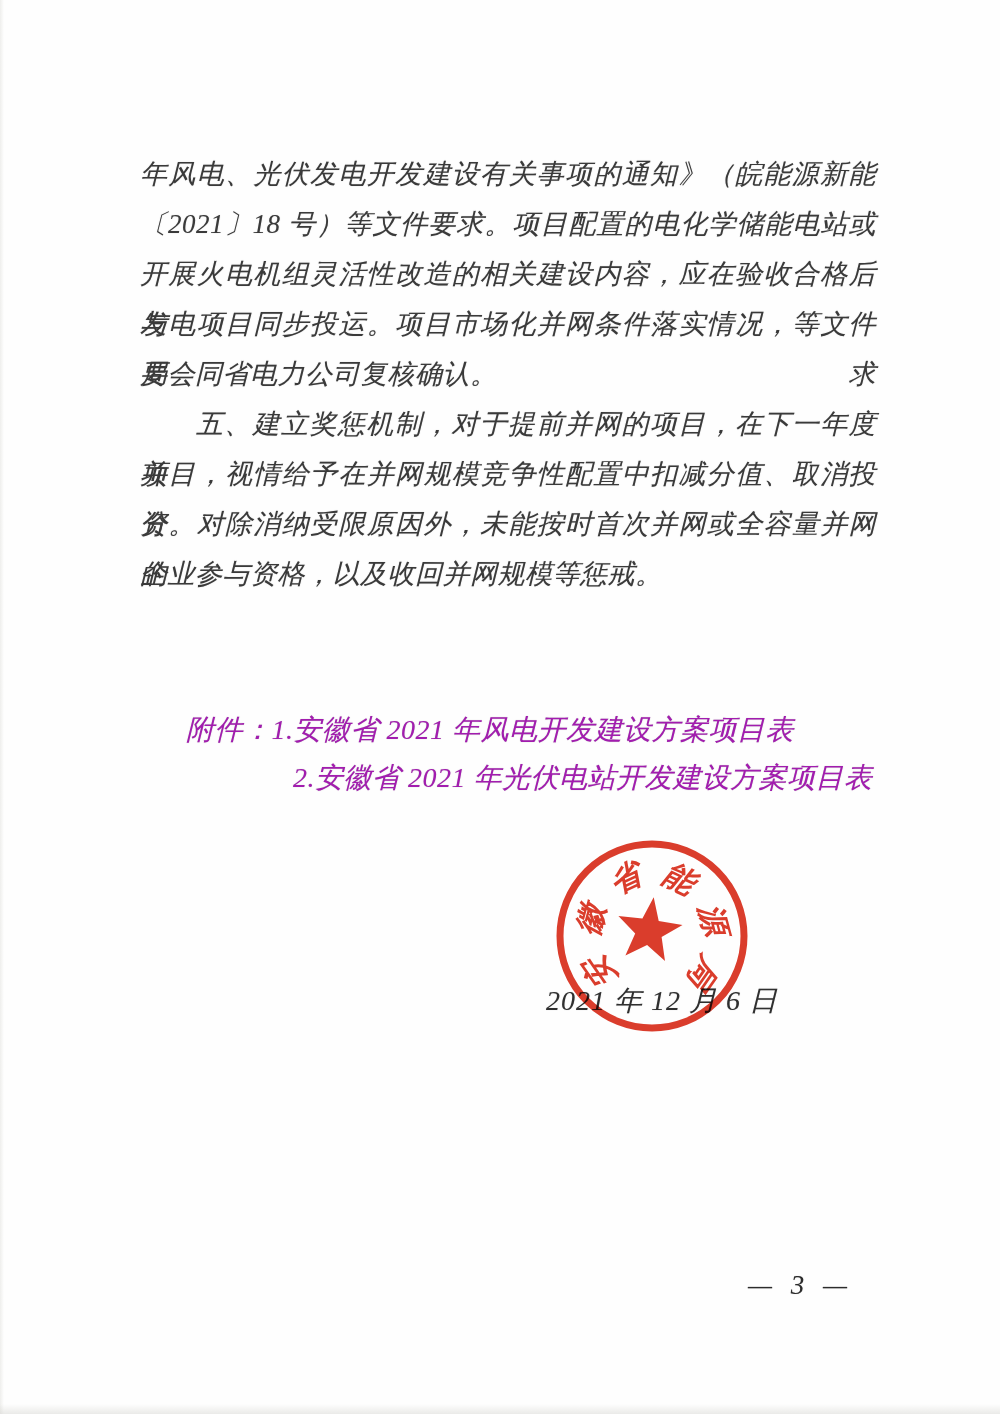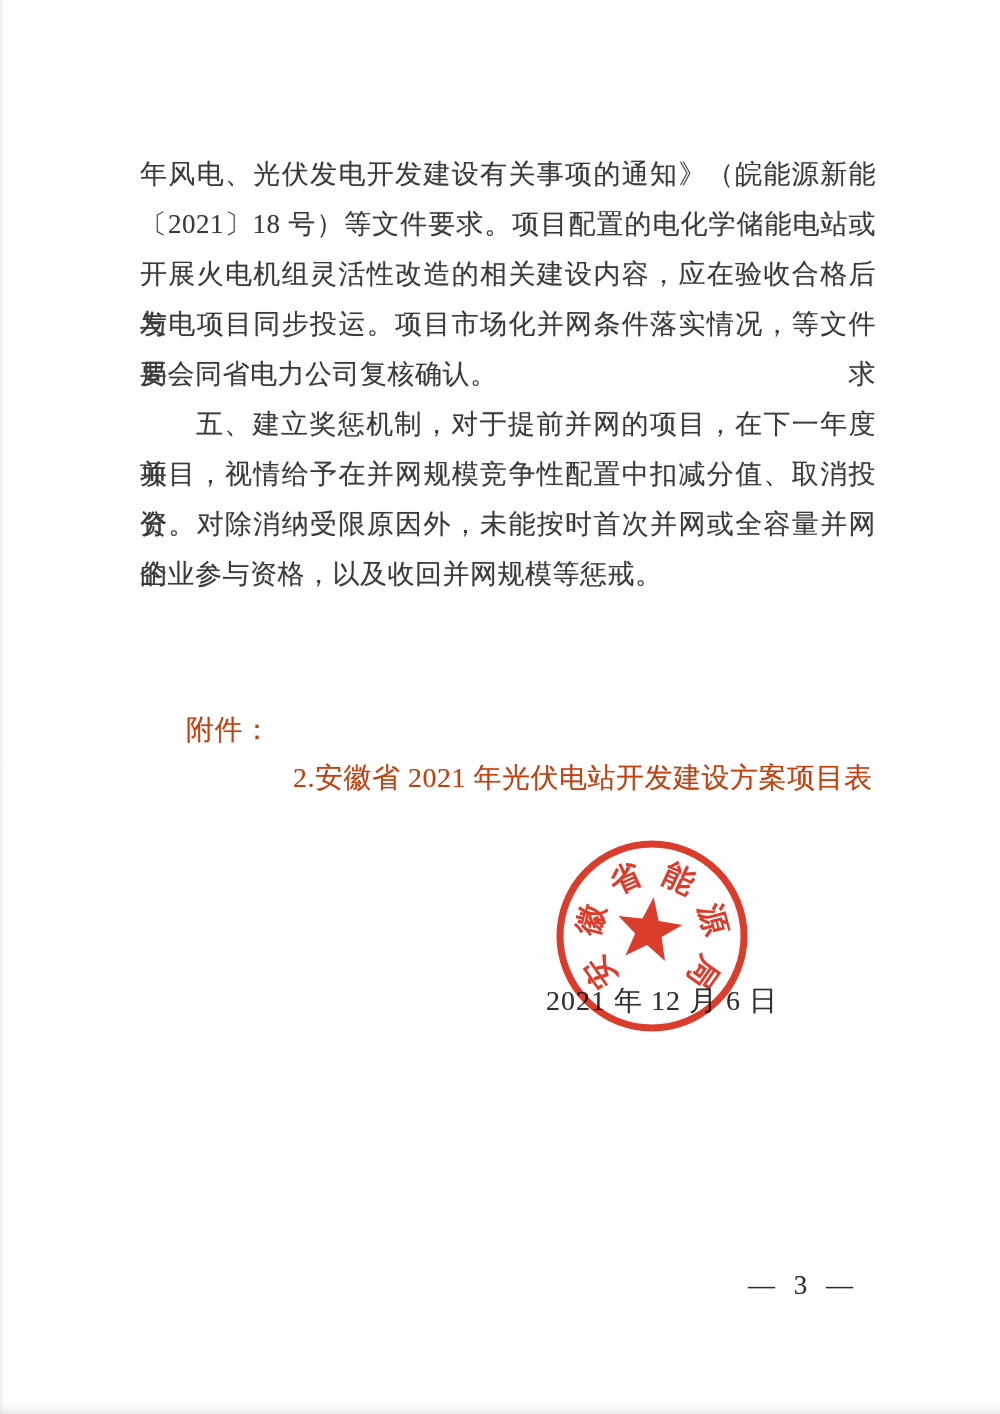--- a/index.html
+++ b/index.html
@@ -6,40 +6,41 @@
   body{
     width:1000px;height:1414px;
     background:#ffffff;
     font-family:"Liberation Serif","DejaVu Serif",serif;
     position:relative;
     overflow:hidden;
   }
   .page{
     position:absolute;left:0;top:0;width:1000px;height:1414px;
     background:#fefefe;
+    font-style:italic;
   }
   
   .body-text{
     position:absolute;left:140px;top:149px;width:736px;
     font-size:27px;color:#3a3a3a;line-height:50px;
     text-shadow:0 0 1px rgba(70,70,70,.35);
     letter-spacing:.5px;
   }
   .body-text .line{display:block;height:50px;white-space:nowrap;}
   .body-text .line.fill{
     white-space:normal;
     text-align:justify;
     text-align-last:justify;
     text-justify:inter-character;
   }
   .body-text .line.indent{text-indent:56px;}
   
   .attach{
     position:absolute;left:186px;top:706px;width:700px;
-    font-size:28px;color:#c2410c;line-height:48px;
+    font-size:28px;color:#a21caf;line-height:48px;
     text-shadow:0 0 1px rgba(70,70,70,.35);
     letter-spacing:.5px;
   }
   .attach .row1{display:flex;}
   .attach .row1 .attach-label{white-space:nowrap;}
   .attach .row2{margin-left:107px;}
   
   .issue-date{
     position:absolute;left:546px;top:982px;
     font-size:28px;color:#2f2f2f;letter-spacing:1px;
@@ -89,20 +90,21 @@
     <div class="line">局会同省电力公司复核确认。</div>
     <div class="line fill indent">五、建立奖惩机制，对于提前并网的项目，在下一年度并</div>
     <div class="line fill">项目，视情给予在并网规模竞争性配置中扣减分值、取消投资</div>
     <div class="line fill">分。对除消纳受限原因外，未能按时首次并网或全容量并网的</div>
     <div class="line">企业参与资格，以及收回并网规模等惩戒。</div>
   </div>
 
   <div class="attach">
     <div class="row1">
       <span class="attach-label">附件：</span>
+      <span>1.安徽省 2021 年风电开发建设方案项目表</span>
     </div>
     <div class="row2">
       <span>2.安徽省 2021 年光伏电站开发建设方案项目表</span>
     </div>
   </div>
 
   <div class="issue-date">2021 年 12 月 6 日</div>
 
   <div class="seal">
     <svg width="200" height="200" viewBox="0 0 200 200" aria-hidden="true">

